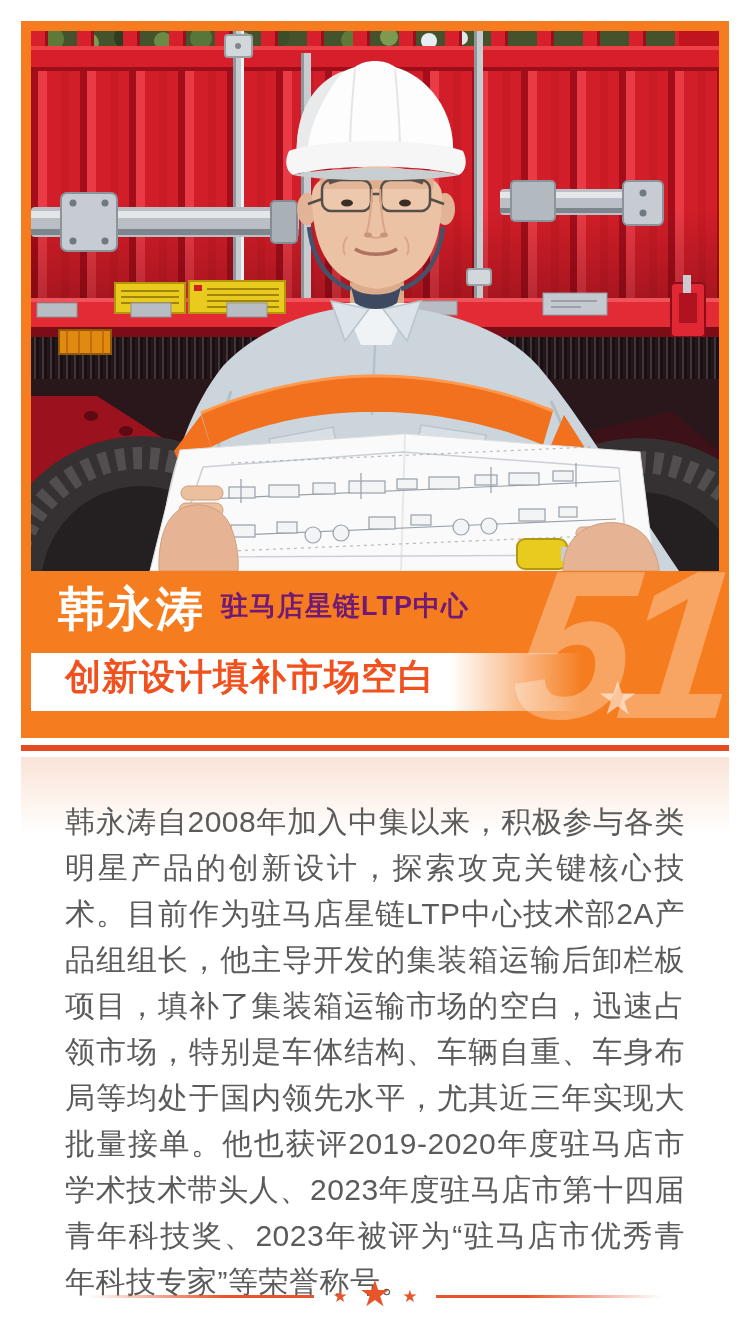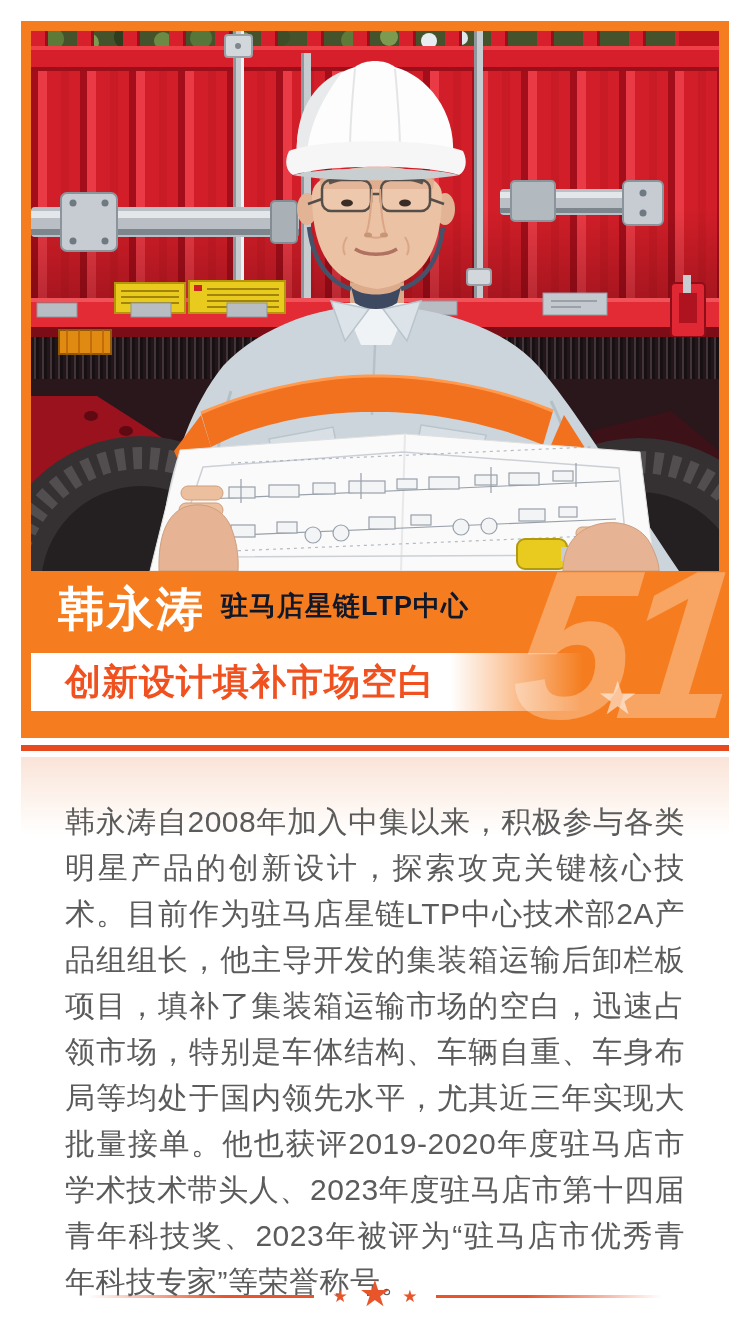--- a/index.html
+++ b/index.html
@@ -7,24 +7,24 @@
   .page{position:relative;width:750px;height:1334px;background:#ffffff;overflow:hidden;}
 
   
   .orange-panel{position:absolute;left:21px;top:21px;width:708px;height:717px;background:#f57d1f;overflow:hidden;}
   .photo{position:absolute;left:10px;top:10px;width:688px;height:540px;overflow:hidden;background:#d21e29;}
   .watermark{position:absolute;right:4px;top:518px;font-size:212px;line-height:1;font-weight:bold;font-style:italic;
              letter-spacing:-14px;color:rgba(255,255,255,0.30);transform:skewX(-6deg);z-index:2;}
   .wm-star{position:absolute;left:576px;top:654px;font-size:46px;line-height:1;color:rgba(255,255,255,0.55);z-index:3;}
   .name-row{position:absolute;left:37px;top:564px;display:flex;align-items:center;z-index:4;}
   .name{font-size:47px;line-height:1.0;font-weight:bold;color:#ffffff;letter-spacing:2px;}
-  .affiliation{font-size:27px;line-height:1.0;font-weight:bold;color:#0f172a;margin-left:16px;margin-bottom:4px;letter-spacing:1px;}
+  .affiliation{font-size:27px;line-height:1.0;font-weight:bold;color:#701a75;margin-left:16px;margin-bottom:4px;letter-spacing:1px;}
   .headline-strip{position:absolute;left:10px;top:632px;width:552px;height:58px;z-index:4;
       background:linear-gradient(90deg,#ffffff 0%,#ffffff 76%,rgba(255,255,255,0) 100%);
-      display:flex;align-items:center;}
+      display:flex;align-items:flex-start;}
   .headline{margin-left:34px;font-size:36px;font-weight:bold;color:#f0511f;letter-spacing:1px;white-space:nowrap;}
 
   
   .divider{position:absolute;left:21px;top:745px;width:708px;height:6px;background:#e64a1e;}
 
   
   .article{position:absolute;left:21px;top:757px;width:708px;height:647px;
       background:linear-gradient(180deg,#fae3d8 0px,#fcefe7 30px,#ffffff 78px);}
   .para{margin:0;padding:42px 44px 0 44px;width:620px;font-size:30px;line-height:46px;color:#5b5b5b;
       text-align:justify;letter-spacing:0.5px;}

